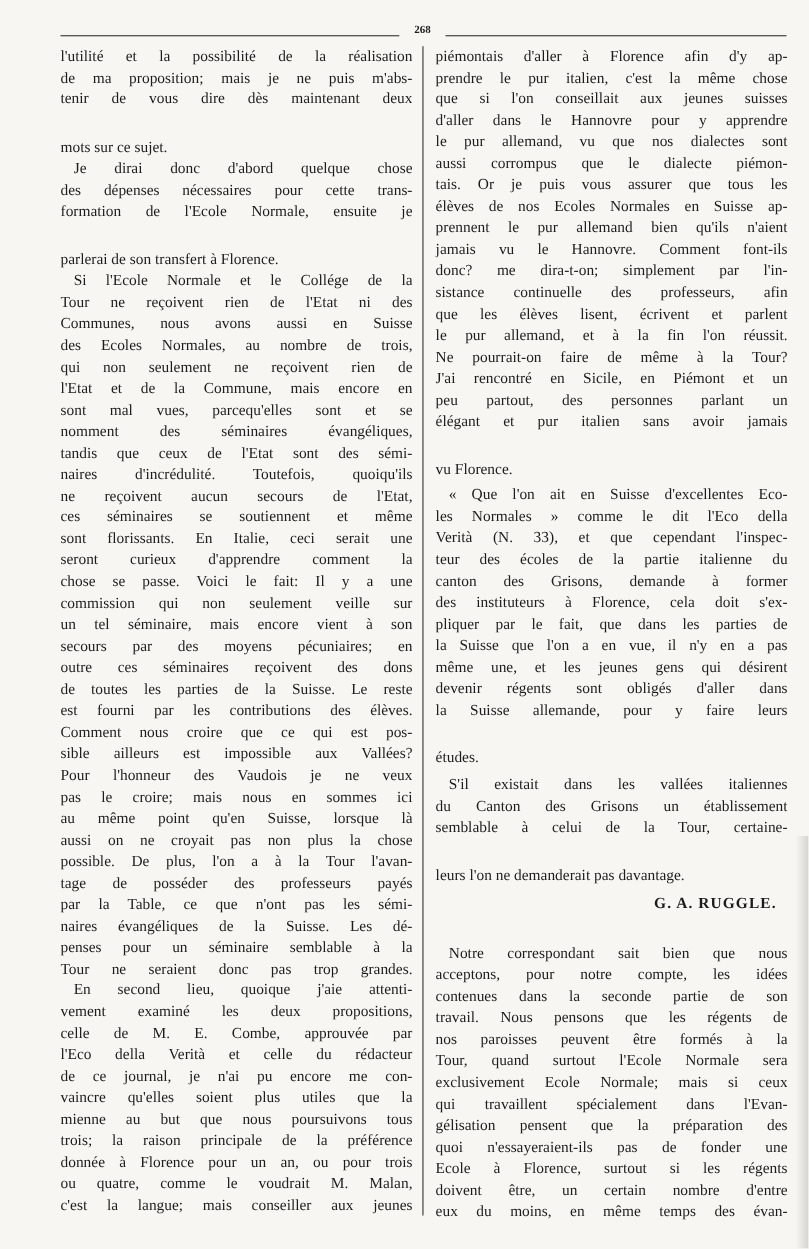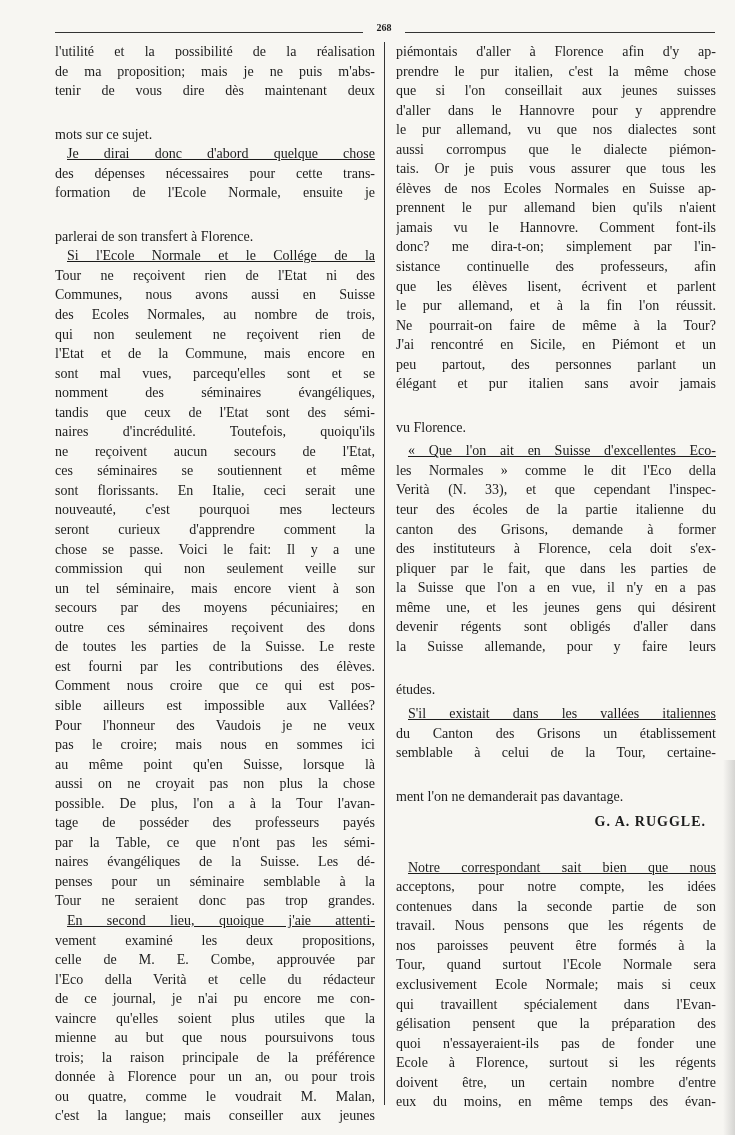--- a/index.html
+++ b/index.html
@@ -32,21 +32,21 @@
       font-size: 14px; line-height: 19.55px;
       text-align: justify;
     }
     .col-left { left: 55px; width: 320px; }
     .col-right { left: 396px; width: 320px; }
     .line {
       display: block; white-space: nowrap; text-align: justify; text-align-last: justify;
       height: 19.55px; overflow: hidden;
     }
     .line.last { text-align-last: left; margin-top: 24px; }
-    .line.indent { padding-left: 12px; text-decoration: underline; }
+    .line.indent { padding-left: 12px; }
     .line.sig { text-align-last: right; padding-right: 10px; font-weight: bold; letter-spacing: 1px; margin-top: 6px; }
     .gap { display: block; height: 14px; }
     .para-gap { display: block; height: 4px; }
     .scan-edge {
       position: absolute; right: 0; top: 760px; width: 12px; height: 375px;
       background: linear-gradient(to right, rgba(255,255,255,0), rgba(150,150,150,0.35));
     }
   </style>
 </head>
 <body>
@@ -74,21 +74,20 @@
   <span class="line">des Ecoles Normales, au nombre de trois,</span>
   <span class="line">qui non seulement ne reçoivent rien de</span>
   <span class="line">l'Etat et de la Commune, mais encore en</span>
   <span class="line">sont mal vues, parcequ'elles sont et se</span>
   <span class="line">nomment des séminaires évangéliques,</span>
   <span class="line">tandis que ceux de l'Etat sont des sémi-</span>
   <span class="line">naires d'incrédulité. Toutefois, quoiqu'ils</span>
   <span class="line">ne reçoivent aucun secours de l'Etat,</span>
   <span class="line">ces séminaires se soutiennent et même</span>
   <span class="line">sont florissants. En Italie, ceci serait une</span>
-  <span class="line">nouveauté, c'est pourquoi mes lecteurs</span>
   <span class="line">seront curieux d'apprendre comment la</span>
   <span class="line">chose se passe. Voici le fait: Il y a une</span>
   <span class="line">commission qui non seulement veille sur</span>
   <span class="line">un tel séminaire, mais encore vient à son</span>
   <span class="line">secours par des moyens pécuniaires; en</span>
   <span class="line">outre ces séminaires reçoivent des dons</span>
   <span class="line">de toutes les parties de la Suisse. Le reste</span>
   <span class="line">est fourni par les contributions des élèves.</span>
   <span class="line">Comment nous croire que ce qui est pos-</span>
   <span class="line">sible ailleurs est impossible aux Vallées?</span>
@@ -145,21 +144,21 @@
   <span class="line">pliquer par le fait, que dans les parties de</span>
   <span class="line">la Suisse que l'on a en vue, il n'y en a pas</span>
   <span class="line">même une, et les jeunes gens qui désirent</span>
   <span class="line">devenir régents sont obligés d'aller dans</span>
   <span class="line">la Suisse allemande, pour y faire leurs</span>
   <span class="line last">études.</span>
   <span class="para-gap"></span>
   <span class="line indent">S'il existait dans les vallées italiennes</span>
   <span class="line">du Canton des Grisons un établissement</span>
   <span class="line">semblable à celui de la Tour, certaine-</span>
-  <span class="line last">ment l'on ne demanderait pas davantage.</span>
+  <span class="line last">leurs l'on ne demanderait pas davantage.</span>
   <span class="line sig">G. A. RUGGLE.</span>
   <span class="gap" style="height: 26px;"></span>
   <span class="line indent">Notre correspondant sait bien que nous</span>
   <span class="line">acceptons, pour notre compte, les idées</span>
   <span class="line">contenues dans la seconde partie de son</span>
   <span class="line">travail. Nous pensons que les régents de</span>
   <span class="line">nos paroisses peuvent être formés à la</span>
   <span class="line">Tour, quand surtout l'Ecole Normale sera</span>
   <span class="line">exclusivement Ecole Normale; mais si ceux</span>
   <span class="line">qui travaillent spécialement dans l'Evan-</span>

